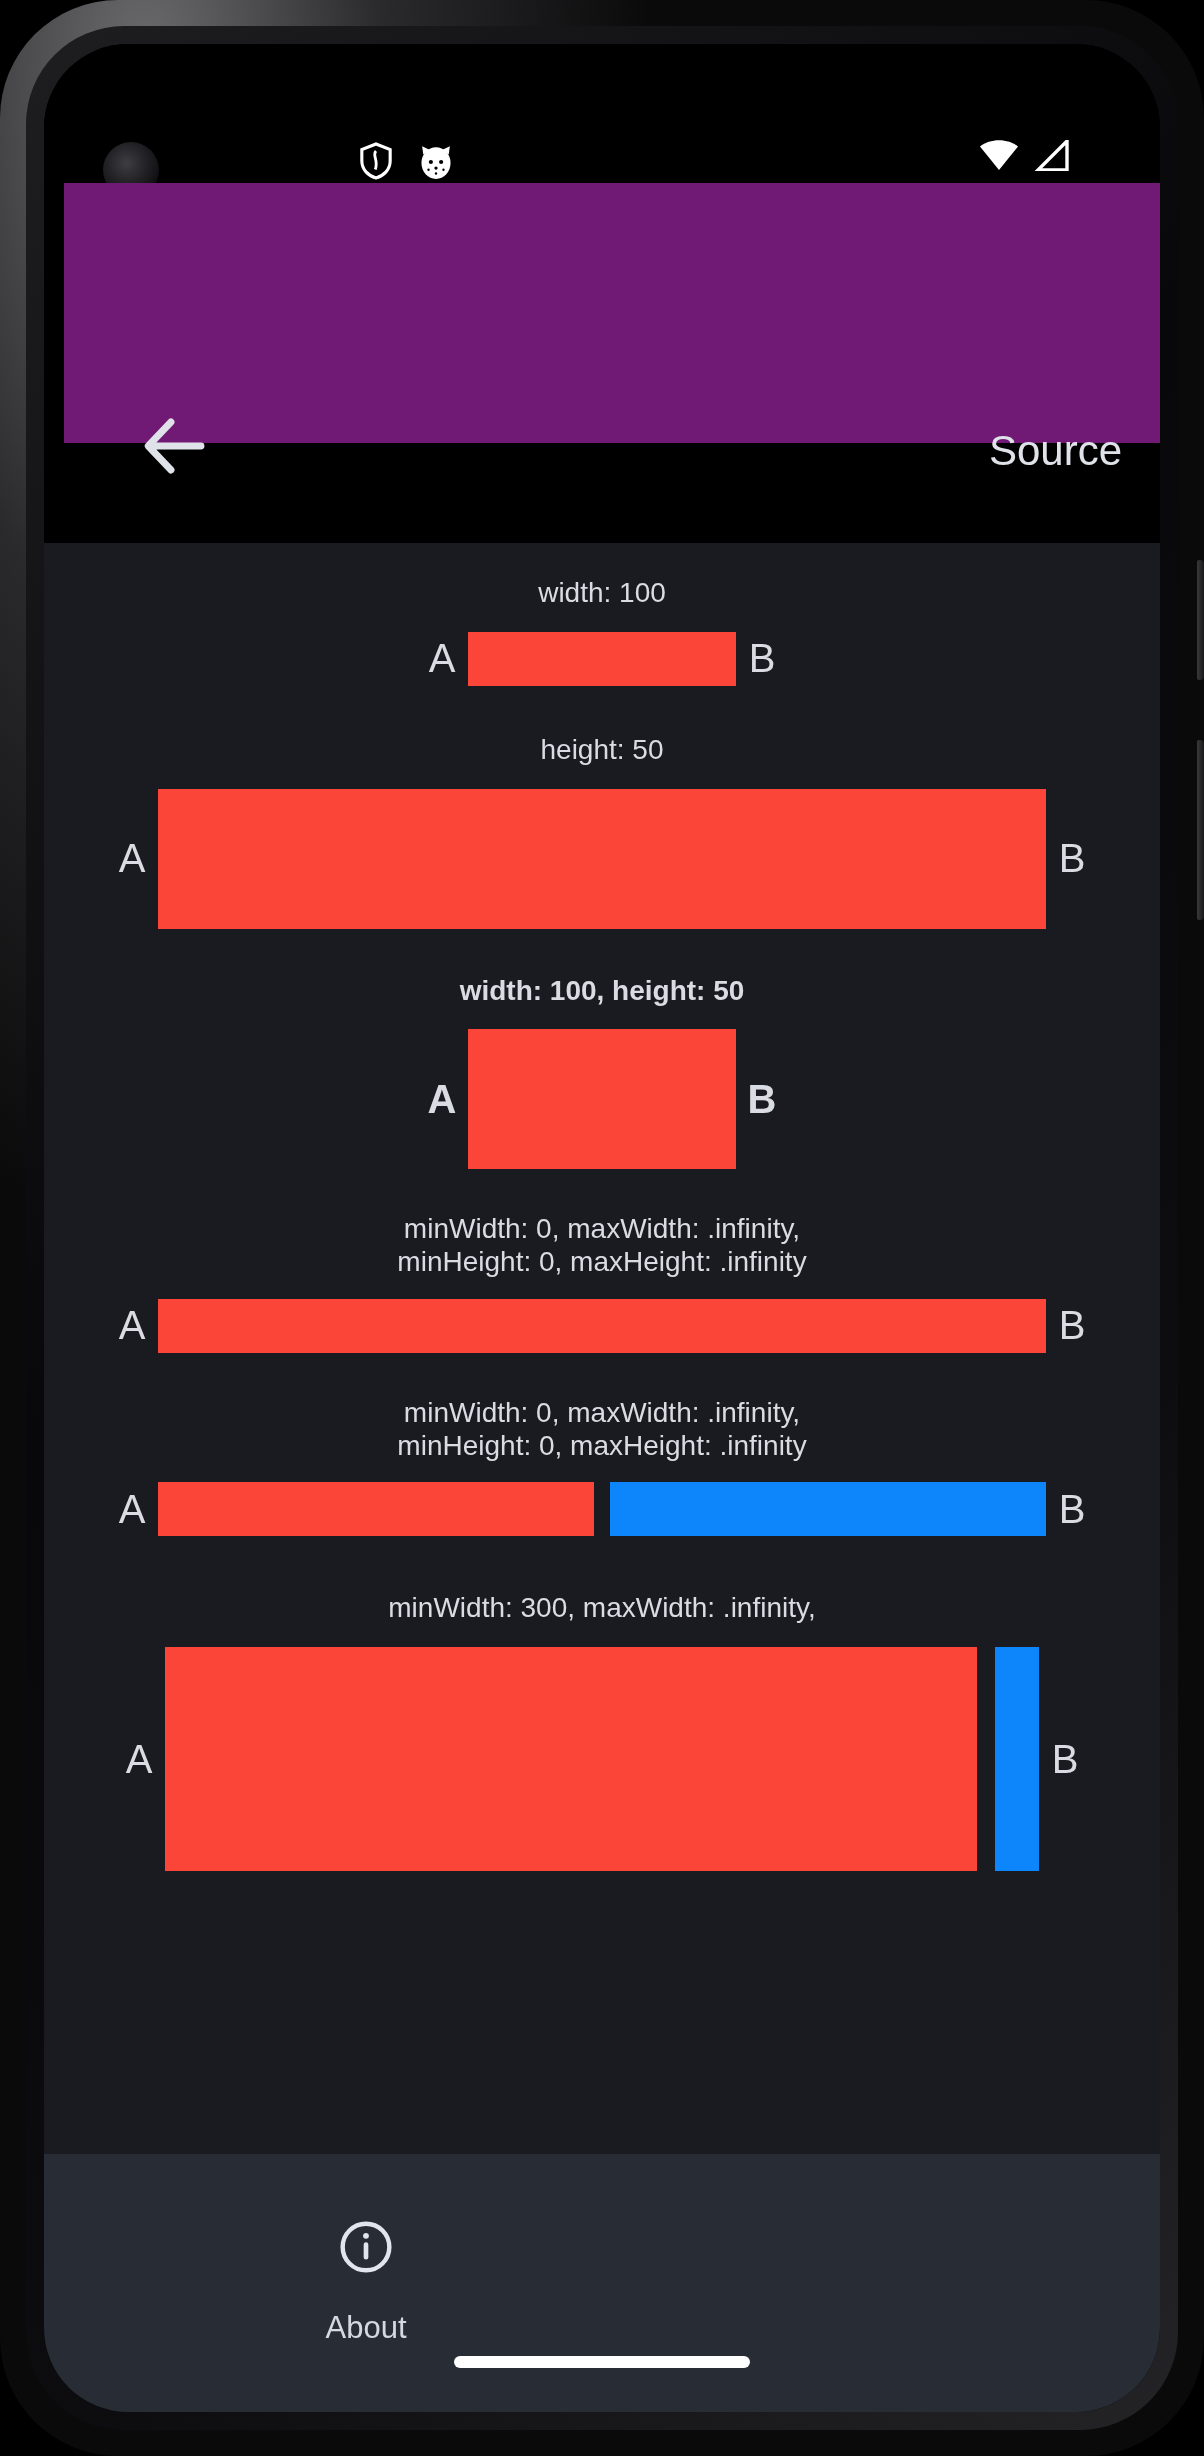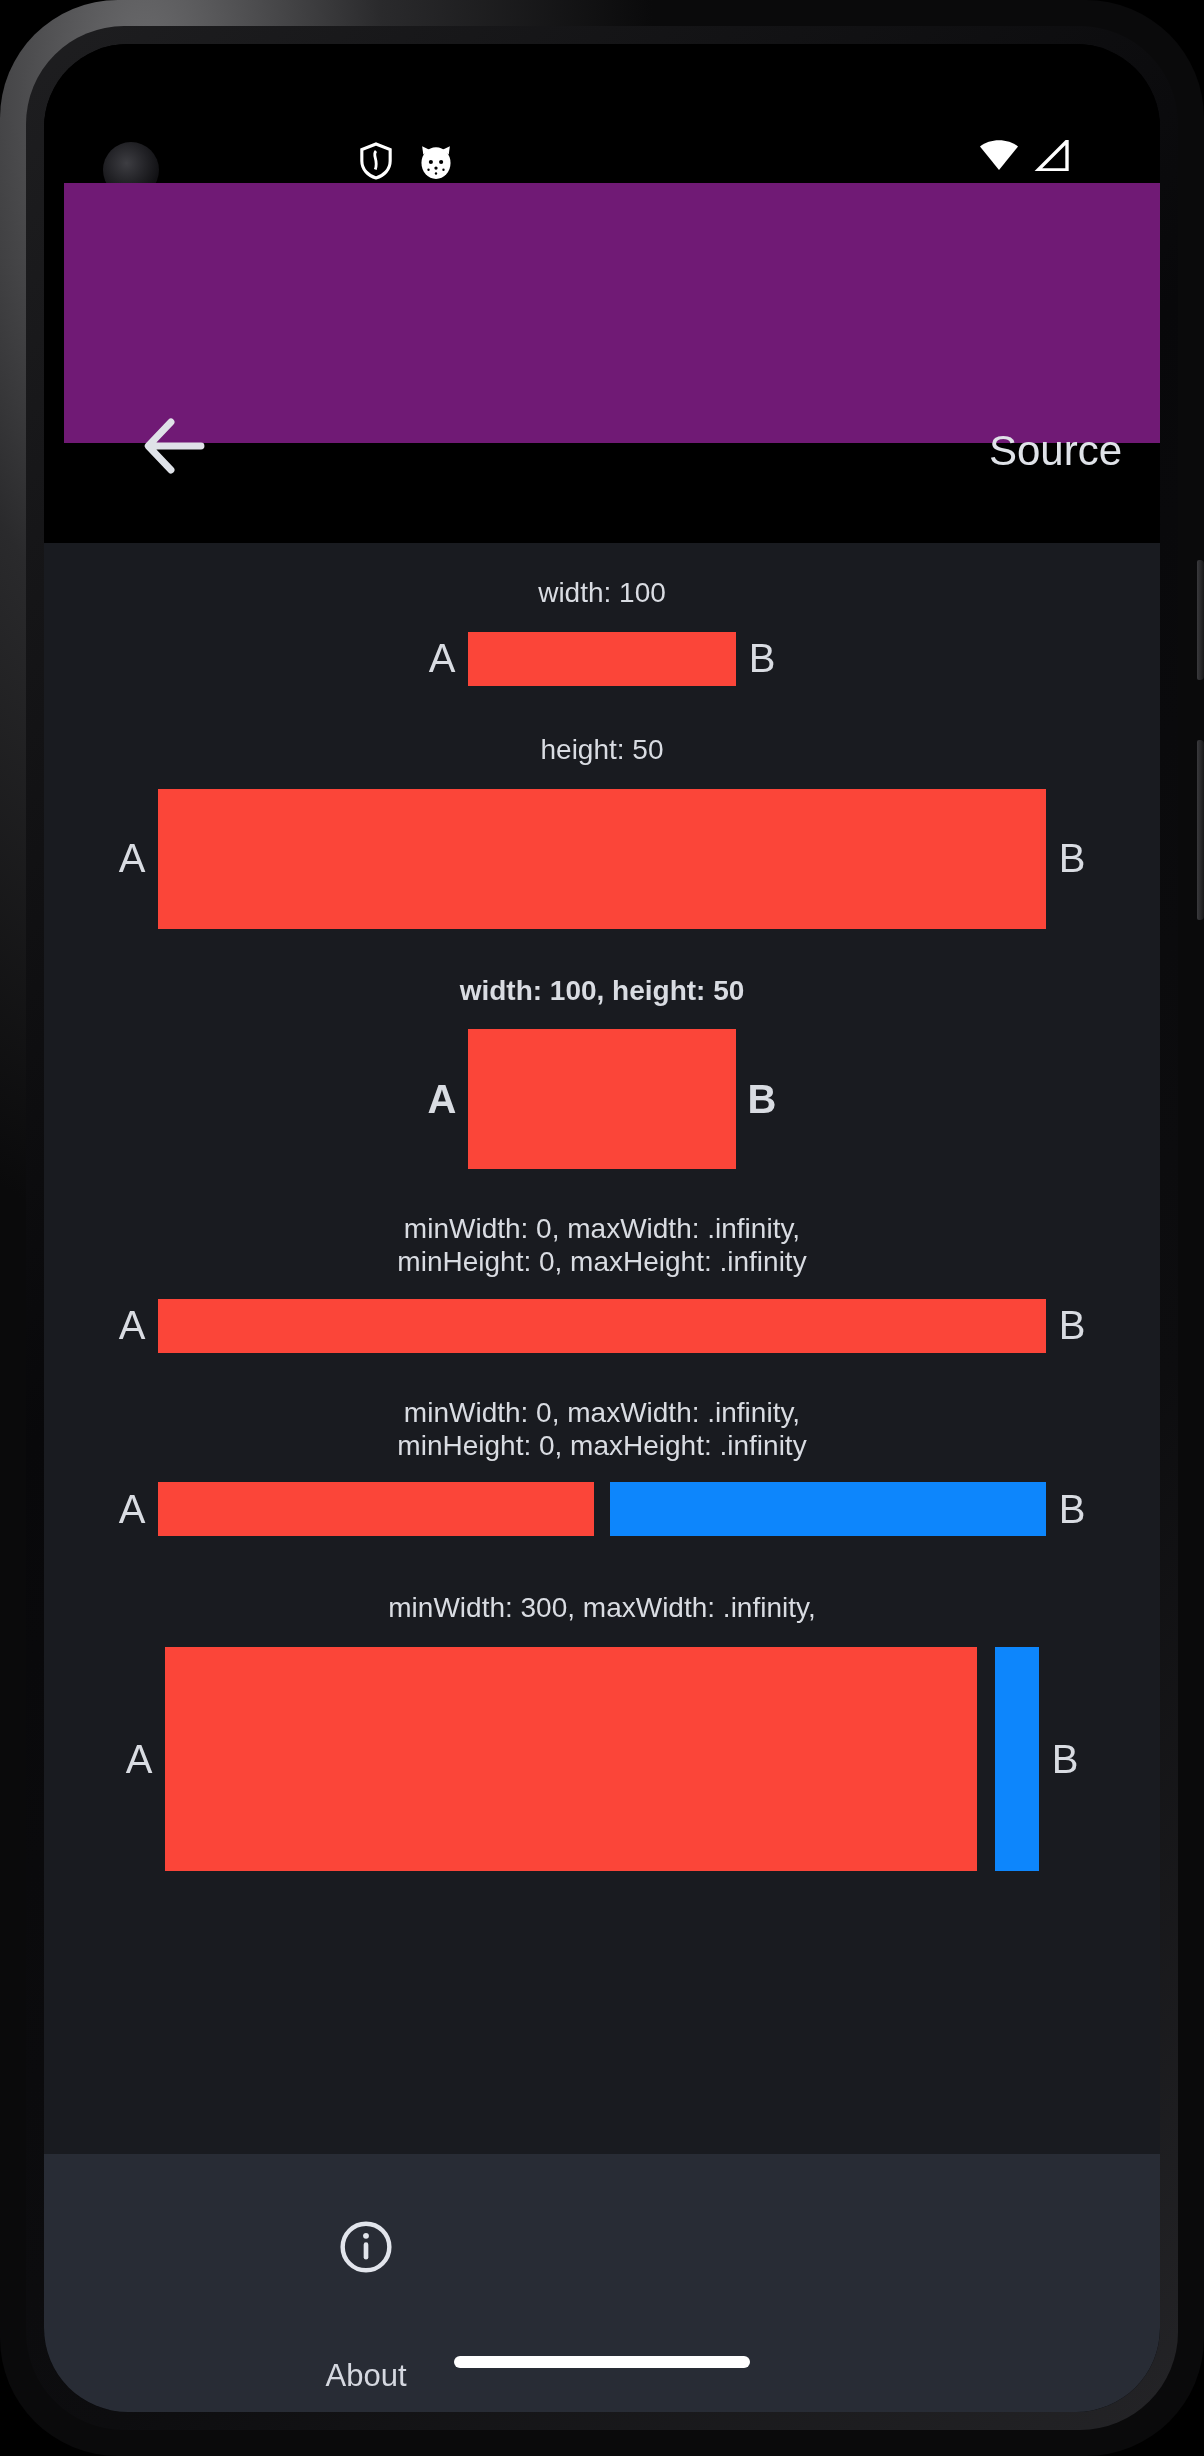--- a/index.html
+++ b/index.html
@@ -165,21 +165,21 @@
   }
   .nav-item {
     position: absolute;
     top: 46px;
     width: 200px;
     display: flex;
     flex-direction: column;
     align-items: center;
     cursor: pointer;
   }
-  #nav-item-about { left: 222px; gap: 48px; }
+  #nav-item-about { left: 222px; }
   #nav-item-showcase { left: 774px; }
   .nav-pill {
     width: 184px; height: 94px;
     border-radius: 47px;
     display: flex; align-items: center; justify-content: center;
   }
   .nav-pill.selected { background: #474c5e; }
   .nav-label {
     margin-top: 16px;
     color: #d5d8e0;

